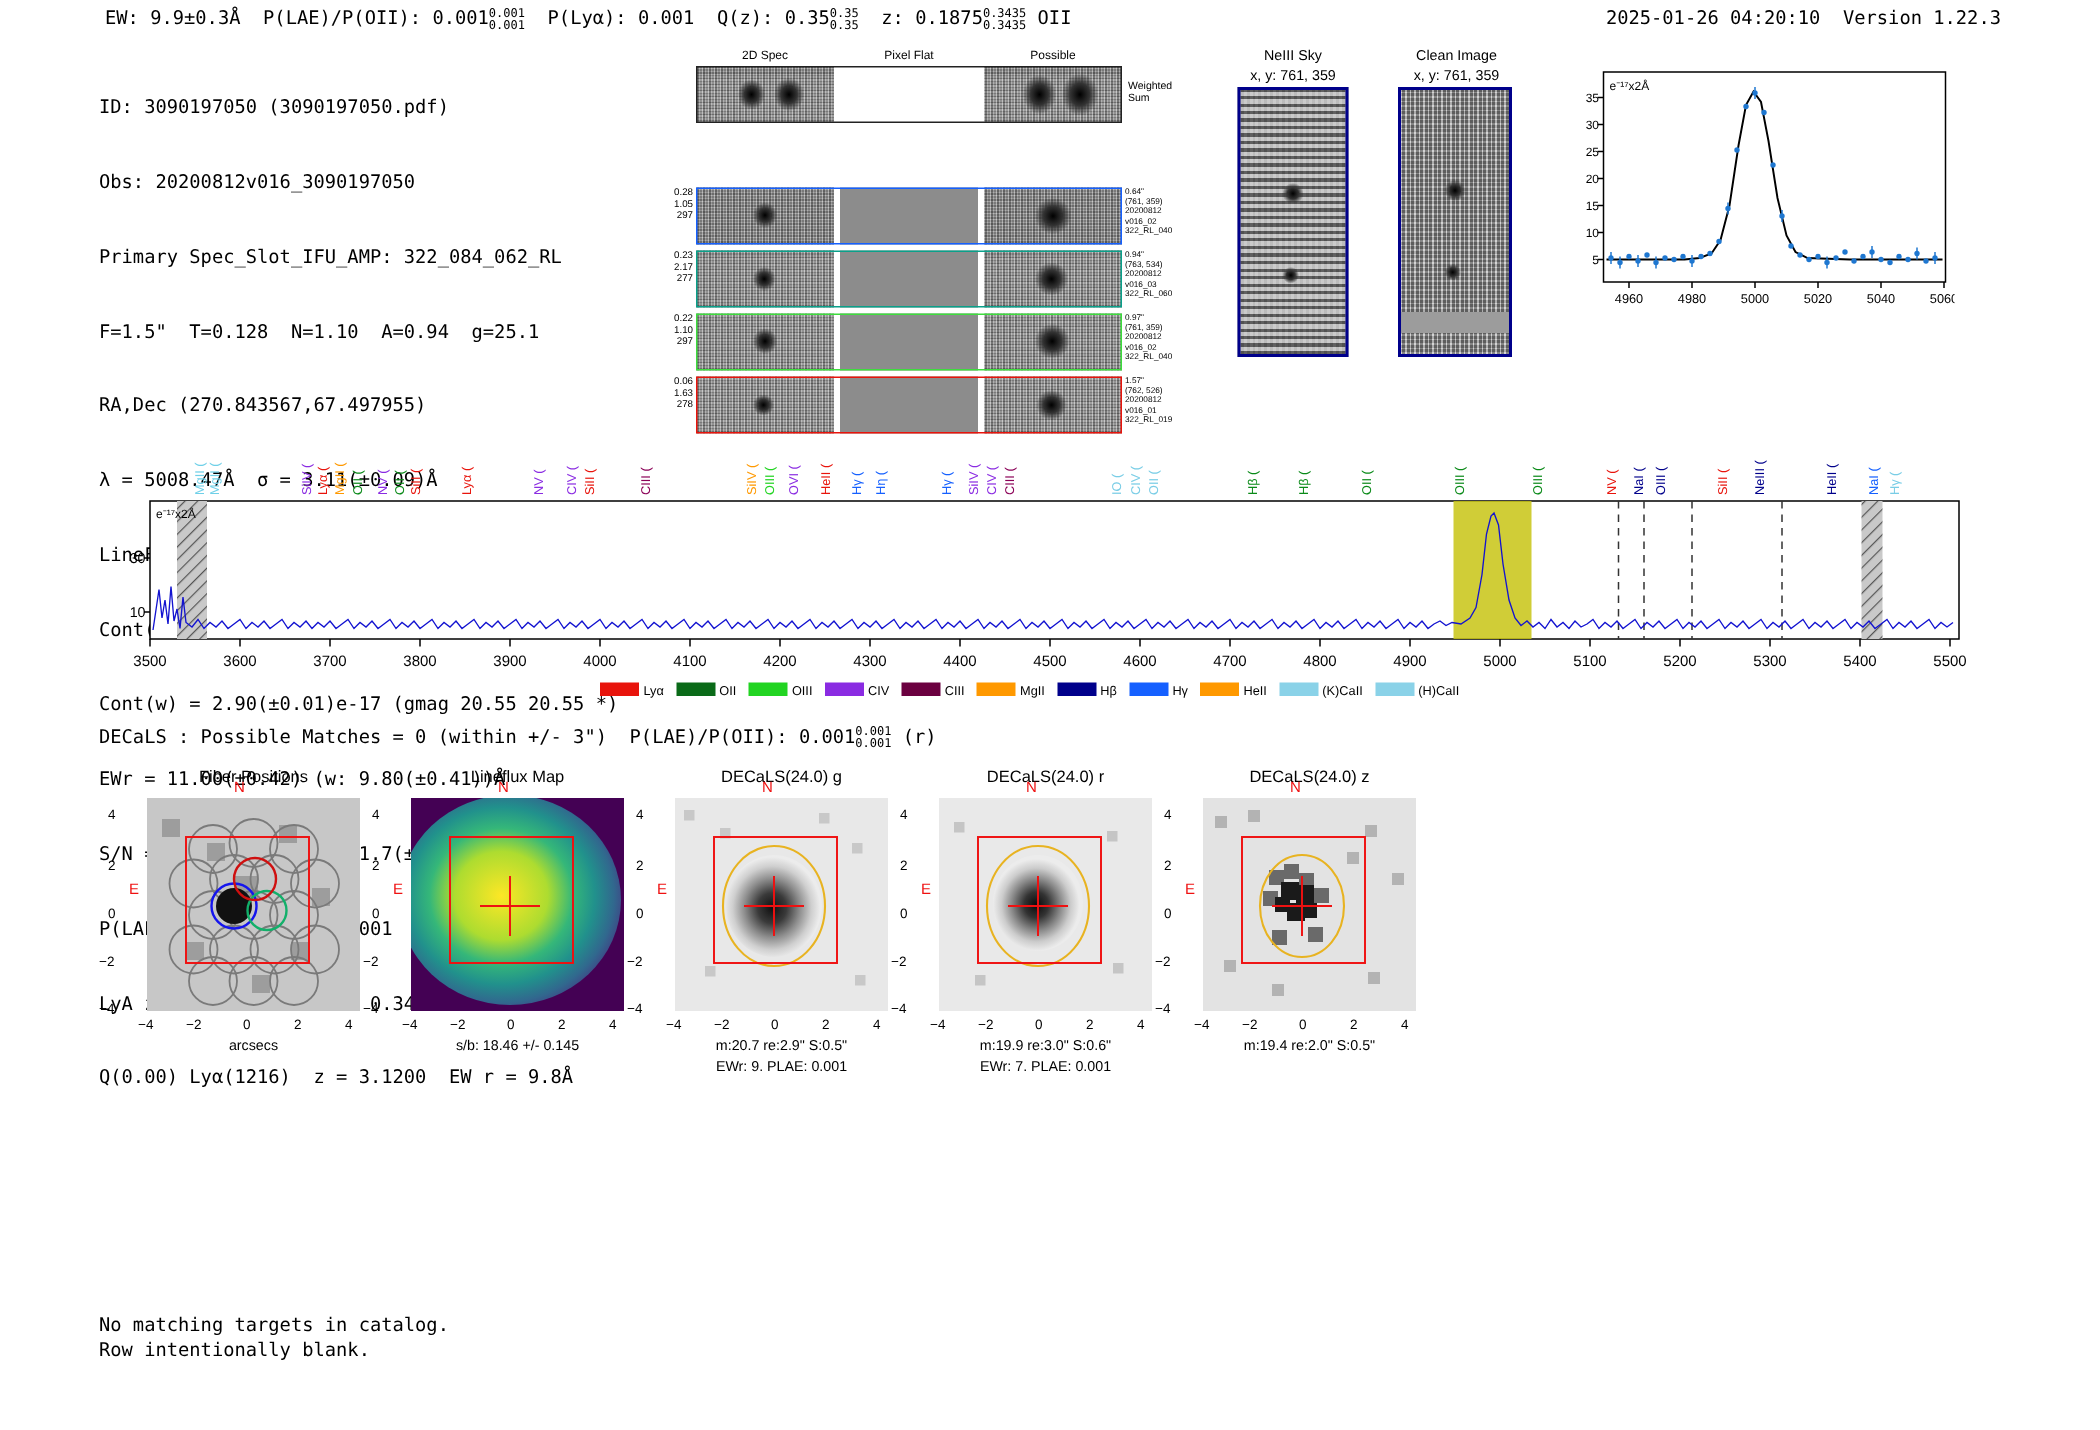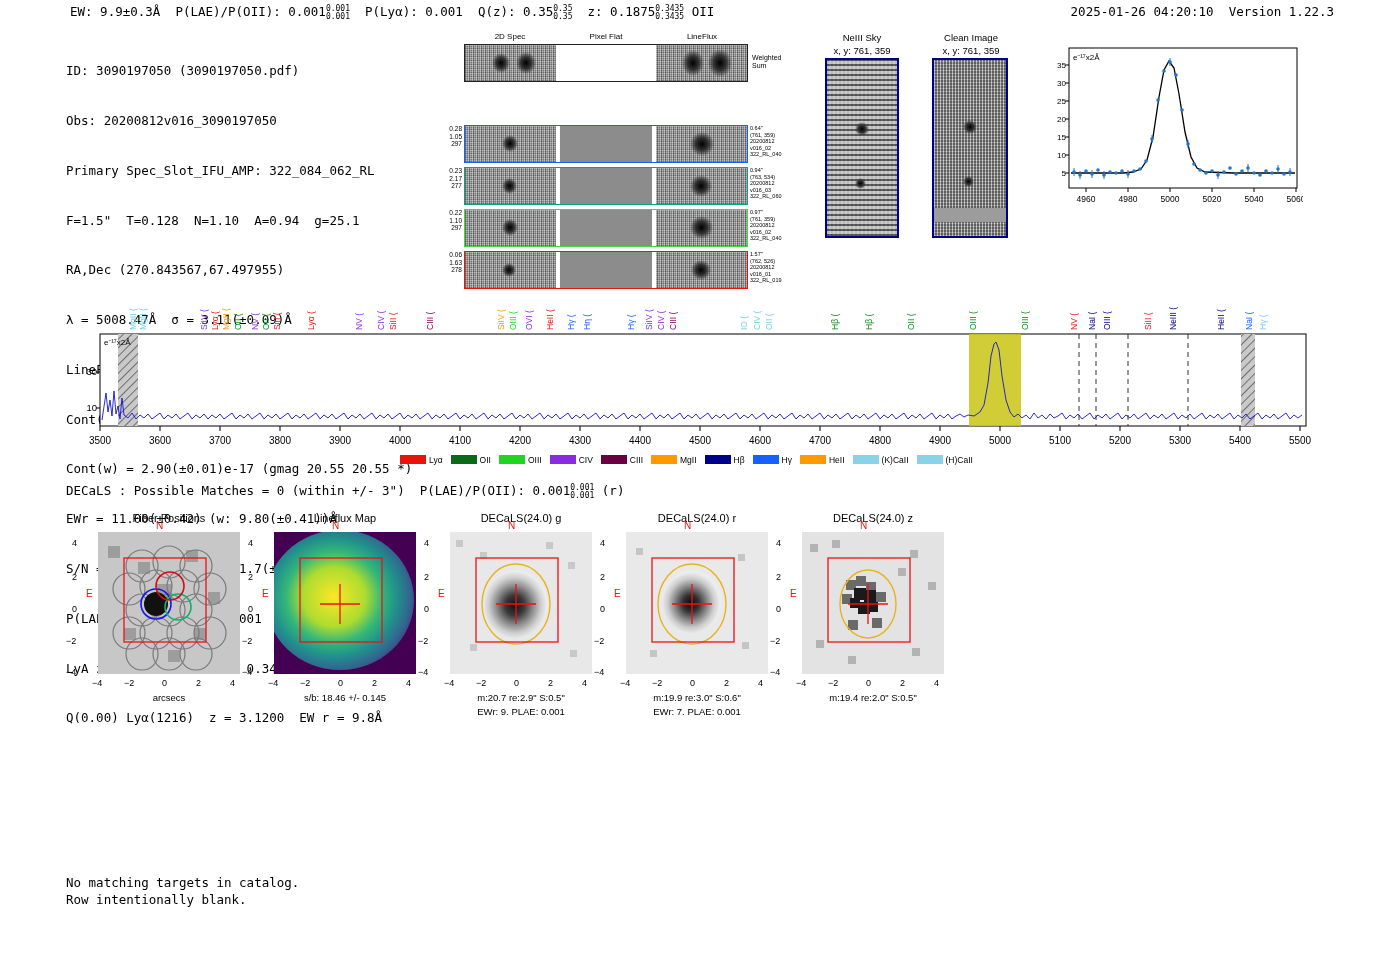--- a/index.html
+++ b/index.html
@@ -106,21 +106,21 @@
   <div>EWr = 11.00(±0.42) (w: 9.80(±0.41))Å</div>
   <div>S/N = 48.7(±1.3)  χ² = 1.7(±0.0)</div>
   <div>P(LAE)/P(OII): 0.001 0.001</div>
   <div>LyA z = 3.1199  OII z = 0.3435</div>
   <div>Q(0.00) Lyα(1216)  z = 3.1200  EW r = 9.8Å</div>
 </div>
 
 <div id="specpanel">
   <div class="specheader" style="left:28px;width:92px;">2D Spec</div>
   <div class="specheader" style="left:124px;width:92px;">Pixel Flat</div>
-  <div class="specheader" style="left:220px;width:92px;">LineFlux</div>
+  <div class="specheader" style="left:220px;width:92px;">Possible</div>
   <div class="wsum" style="top:22px;white-space:pre;">Weighted
 Sum</div>
 
   <div class="specrow" style="top:12px;">
     <div class="cell twod noisy">
       <div class="blob" style="left:28px;top:9px;width:18px;height:20px;"></div>
       <div class="blob" style="left:52px;top:8px;width:20px;height:22px;"></div>
     </div>
     <div class="cell flat" style="background:#fff;"></div>
     <div class="cell smooth noisy">

